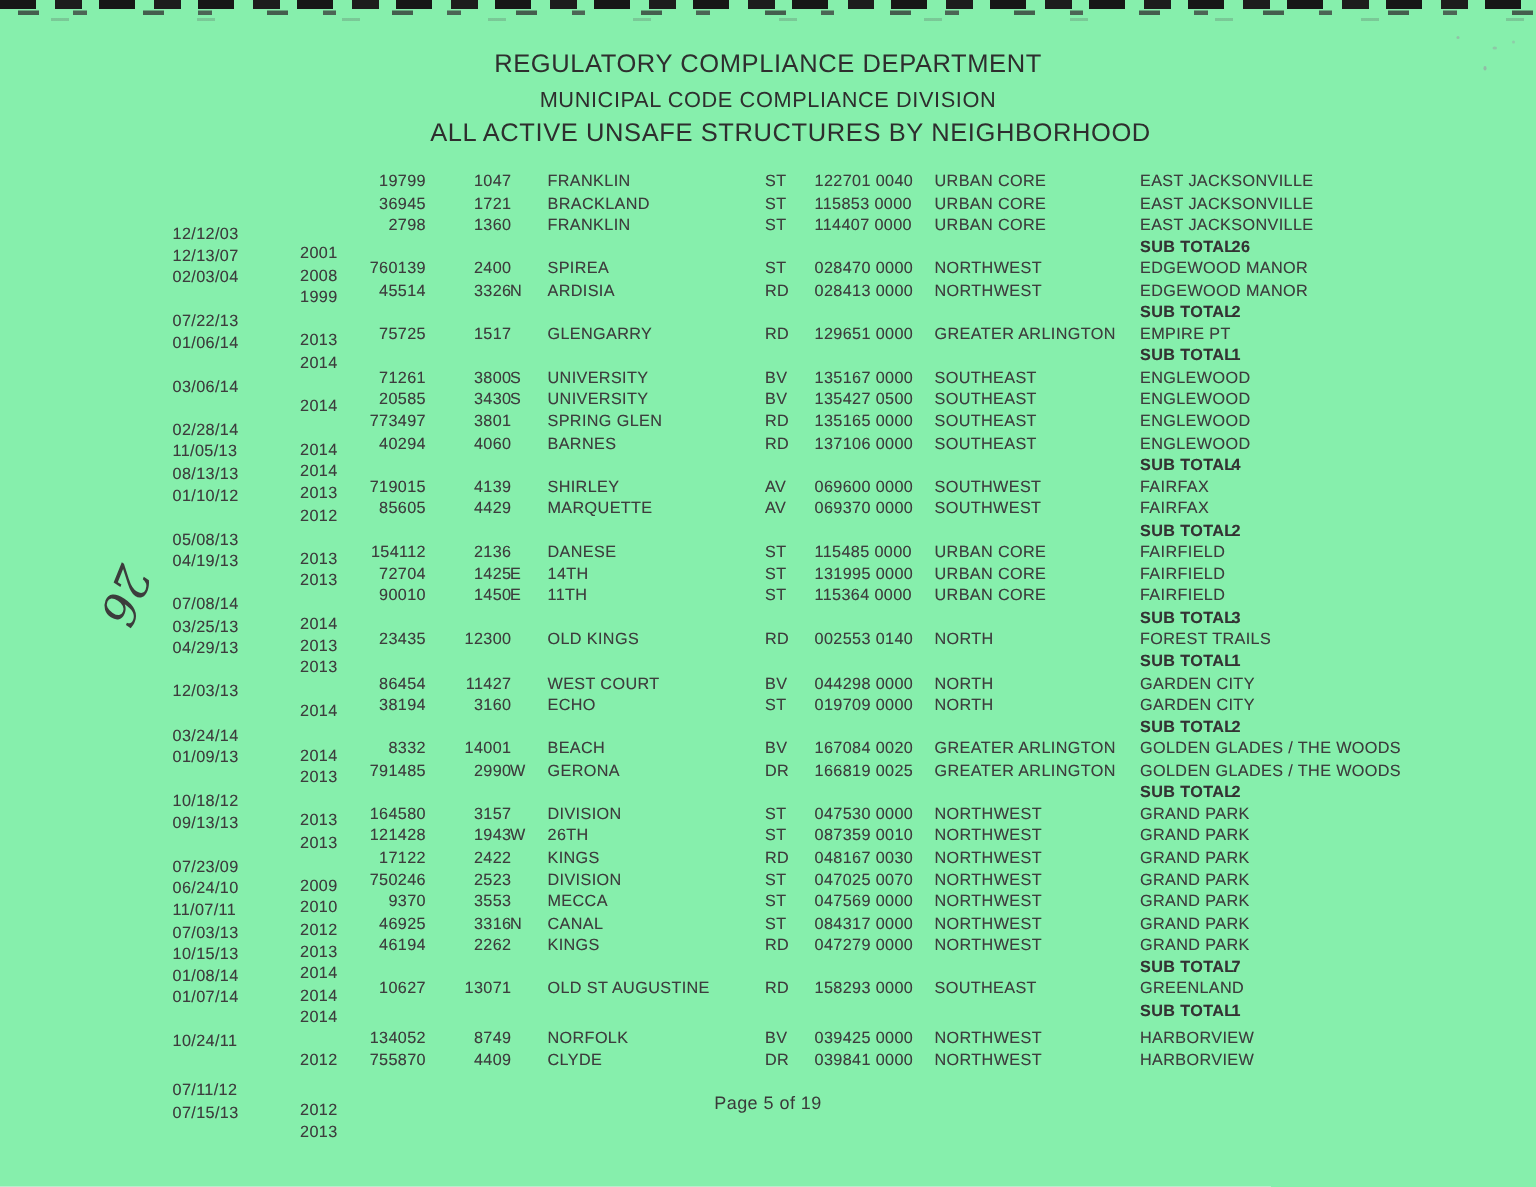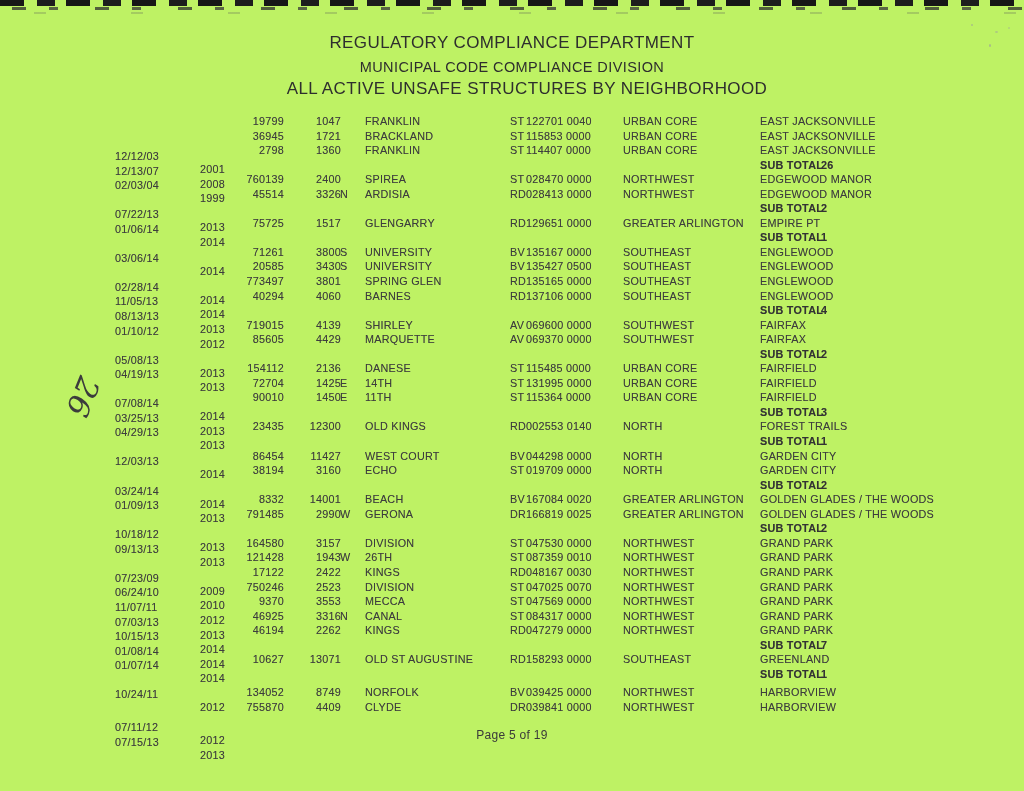--- a/index.html
+++ b/index.html
@@ -1,19 +1,19 @@
 <!DOCTYPE html>
 <html><head>
 <meta charset="utf-8">
 <style>
   html,body{margin:0;padding:0;background:#e8e8e8;}
   .page{
     position:relative;
     width:1024px;height:791px;
-    background:#bef264;
+    background:#86efac;
     overflow:hidden;
     font-family:"Liberation Sans", sans-serif;
     color:#3d3d3d;
   }
   
   .scan-strip-1{
     position:absolute;top:0;left:0;right:0;height:6px;
     background:repeating-linear-gradient(90deg,#171717 0 24px,transparent 24px 37px,#1d1d1d 37px 55px,transparent 55px 66px);
   }
   .scan-strip-2{
@@ -48,21 +48,21 @@
   .row{position:relative;height:14.55px;font-size:10.8px;letter-spacing:.25px;
        text-shadow:0 0 .4px rgba(70,70,70,.45);}
   .row span{position:absolute;top:1px;white-space:nowrap;}
   .c-date{left:115px;width:54px;margin-top:35px;}
   .c-year{left:200px;width:34px;margin-top:48px;}
   .c-case{left:214px;width:70px;text-align:right;}
   .c-num{left:287px;width:54px;text-align:right;}
   .c-sfx{left:340px;width:22px;}
   .c-street{left:365px;width:142px;}
   .c-type{left:510px;width:28px;}
-  .c-parcel{left:526px;width:80px;}
+  .c-parcel{left:543px;width:80px;}
   .c-district{left:623px;width:134px;}
   .c-nbhd{left:760px;width:240px;}
   .st-label{left:760px;font-weight:bold;color:#333;}
   .st-value{left:821px;font-weight:bold;color:#333;}
 
   .footer{position:absolute;top:728px;left:0;width:100%;text-align:center;
           font-size:12px;color:#3a3a3a;letter-spacing:.3px;}
 </style>
 </head>
 <body>

